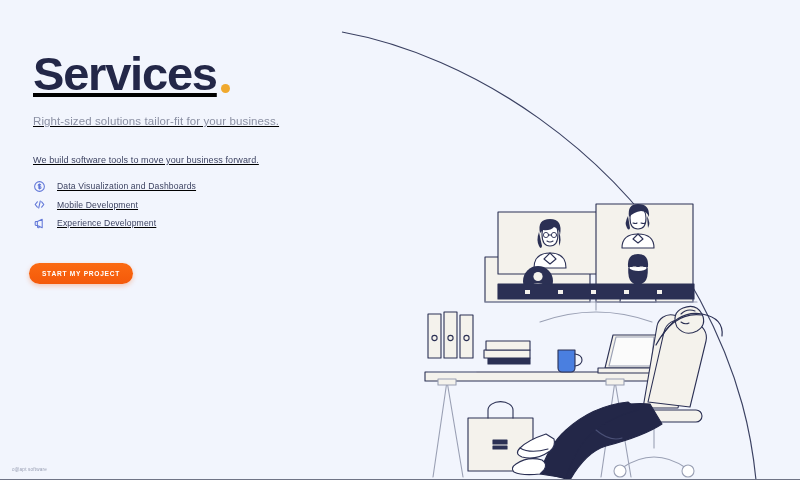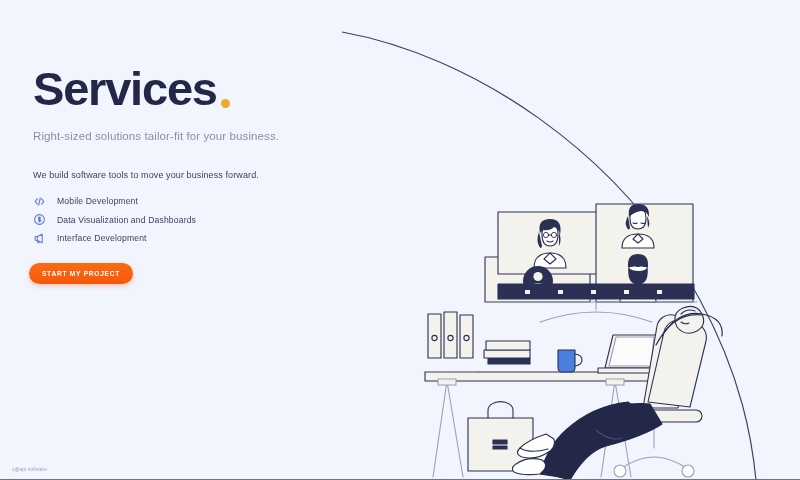--- a/index.html
+++ b/index.html
@@ -8,21 +8,21 @@
     background:#f2f5fd;
     font-family:"Liberation Sans", sans-serif;
     position:relative;
   }
   .stage{position:absolute;inset:0;}
 
   
   .arc{position:absolute;left:0;top:0;width:800px;height:480px;pointer-events:none;}
 
   
-  .copy{position:absolute;left:33px;top:63px;width:330px;}
+  .copy{position:absolute;left:33px;top:48px;width:330px;text-decoration:underline;}
   .title{
     font-size:47px;line-height:52px;font-weight:bold;
     color:#232748;letter-spacing:-1.2px;margin:0;
     display:flex;align-items:flex-end;
   }
   .title-dot{
     display:inline-block;width:9px;height:9px;border-radius:50%;
     background:#f0a92e;margin-left:4px;margin-bottom:7px;
   }
   .subtitle{
@@ -82,52 +82,52 @@
     <h1 class="title">
       <span>Services</span>
       <span class="title-dot"></span>
     </h1>
 
     <p class="subtitle">Right-sized solutions tailor-fit for your business.</p>
 
     <p class="lead">We build software tools to move your business forward.</p>
 
     <ul class="svc-list">
+
+      <li class="svc-item">
+        <span class="svc-ico">
+          <svg width="13" height="13" viewBox="0 0 24 24" fill="none" stroke="currentColor" stroke-width="1.9" stroke-linecap="round" stroke-linejoin="round">
+            <circle cx="12" cy="12" r="9"></circle>
+            <path d="M12 7.2 v9.6"></path>
+            <path d="M14.3 9.3 a2.3 2.3 0 0 0 -2.3 -1.5 h-.4 a2 2 0 0 0 0 4 h1.2 a2 2 0 0 1 0 4 h-.4 a2.3 2.3 0 0 1 -2.3 -1.5"></path>
+          </svg>
+        </span>
+        <span class="svc-label">Data Visualization and Dashboards</span>
+      </li>
 
       <li class="svc-item">
         <span class="svc-ico">
           <svg width="13" height="13" viewBox="0 0 24 24" fill="none" stroke="currentColor" stroke-width="2" stroke-linecap="round" stroke-linejoin="round">
             <polyline points="8,7 4,12 8,17"></polyline>
             <polyline points="16,7 20,12 16,17"></polyline>
             <line x1="13.5" y1="5.5" x2="10.5" y2="18.5"></line>
           </svg>
         </span>
         <span class="svc-label">Mobile Development</span>
       </li>
 
       <li class="svc-item">
         <span class="svc-ico">
           <svg width="13" height="13" viewBox="0 0 24 24" fill="none" stroke="currentColor" stroke-width="1.9" stroke-linecap="round" stroke-linejoin="round">
-            <circle cx="12" cy="12" r="9"></circle>
-            <path d="M12 7.2 v9.6"></path>
-            <path d="M14.3 9.3 a2.3 2.3 0 0 0 -2.3 -1.5 h-.4 a2 2 0 0 0 0 4 h1.2 a2 2 0 0 1 0 4 h-.4 a2.3 2.3 0 0 1 -2.3 -1.5"></path>
-          </svg>
-        </span>
-        <span class="svc-label">Data Visualization and Dashboards</span>
-      </li>
-
-      <li class="svc-item">
-        <span class="svc-ico">
-          <svg width="13" height="13" viewBox="0 0 24 24" fill="none" stroke="currentColor" stroke-width="1.9" stroke-linecap="round" stroke-linejoin="round">
             <path d="M4 10 v4 a1.6 1.6 0 0 0 1.6 1.6 H8 l9 4.4 V4 L8 8.4 H5.6 A1.6 1.6 0 0 0 4 10 z"></path>
             <path d="M8 15.6 V8.4"></path>
             <path d="M8.4 15.8 v2.6 a1.6 1.6 0 0 0 3.2 0 v-1.2"></path>
           </svg>
         </span>
-        <span class="svc-label">Interface Development</span>
+        <span class="svc-label">Experience Development</span>
       </li>
 
 
     </ul>
   </div>
 
   <button class="cta">START MY PROJECT</button>
 
   <svg class="illo" viewBox="0 0 400 480" xmlns="http://www.w3.org/2000/svg">
 

